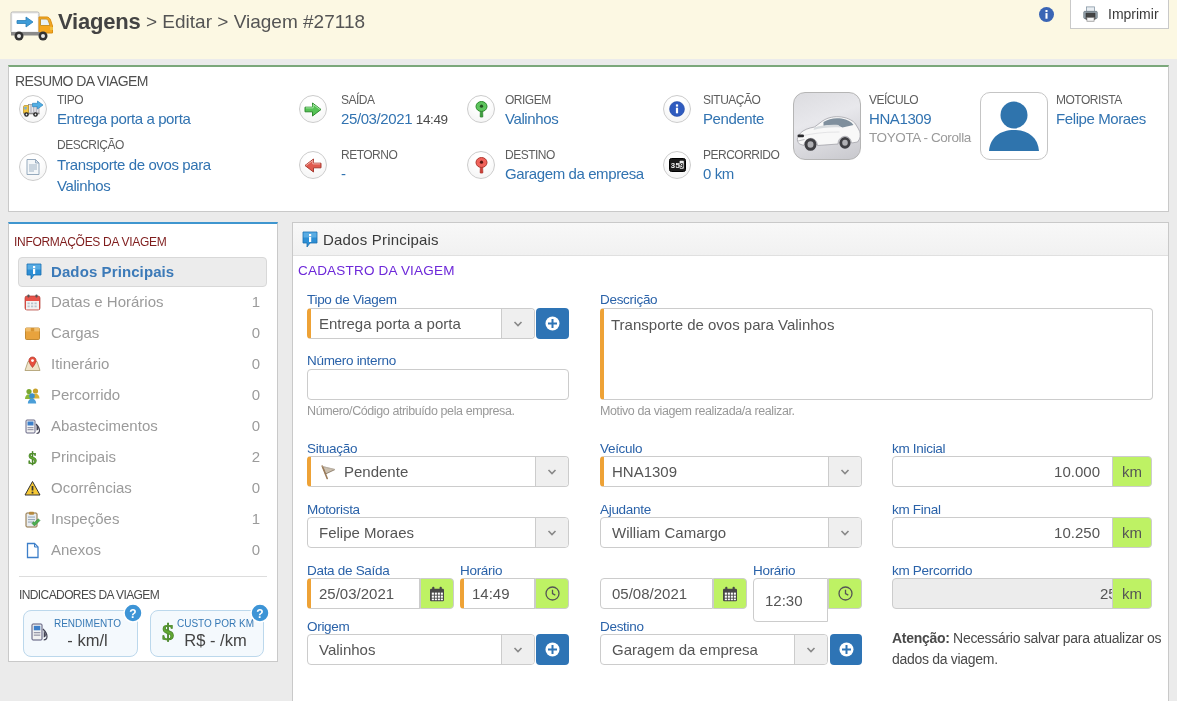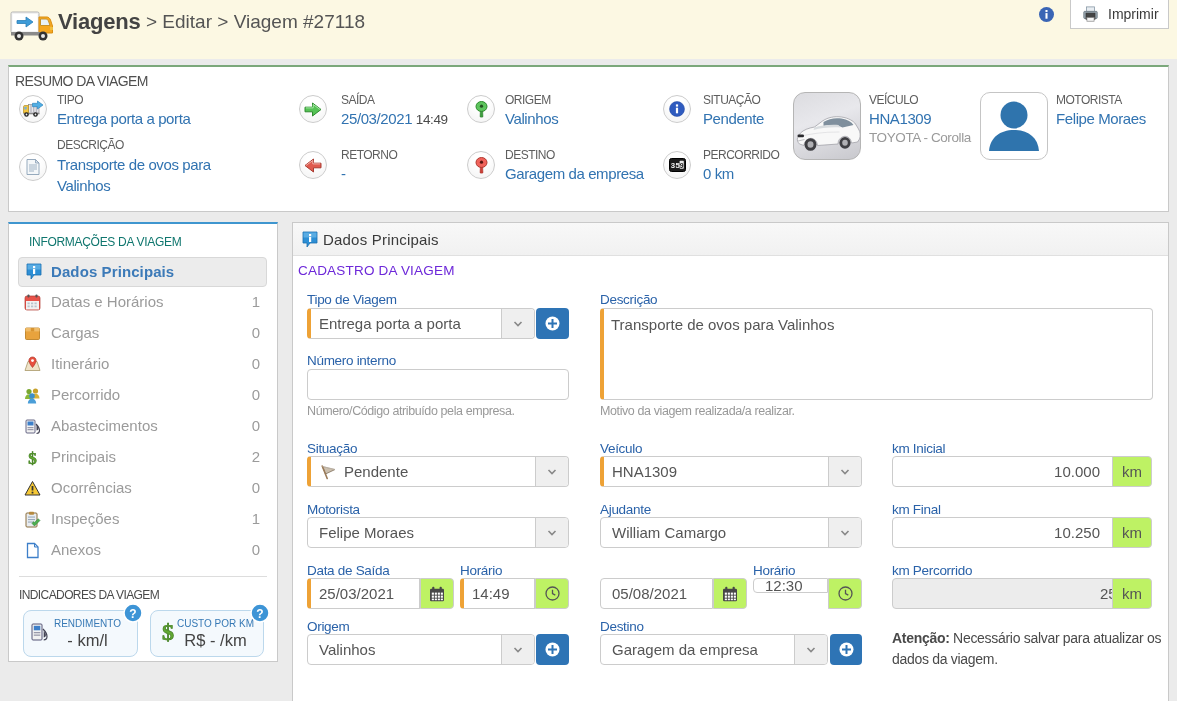--- a/index.html
+++ b/index.html
@@ -173,21 +173,21 @@
 <div class="abs" style="left:980px;top:92px;width:68px;height:68px;border-radius:10px;background:#fff;border:1px solid #c5c5c5;overflow:hidden;">
   <svg width="66" height="66" viewBox="0 0 66 66">
     <circle cx="33" cy="22" r="13.5" fill="#2f74ad"></circle>
     <path d="M8 58 c1 -13.5 11 -21 25 -21 c14 0 24 7.5 25 21 z" fill="#2f74ad"></path>
   </svg>
 </div>
 <div class="slab" style="left:1056px;top:93px;">MOTORISTA</div>
 <div class="sval" style="left:1056px;top:110px;">Felipe Moraes</div>
 
 <div class="panel" style="left:8px;top:222px;width:270px;height:440px;border-top:2px solid #3f96cf;"></div>
-<div class="abs" style="left:29px;top:235px;font-size:12px;color:#0f766e;letter-spacing:-0.3px;">INFORMAÇÕES DA VIAGEM</div>
+<div class="abs" style="left:14px;top:235px;font-size:12px;color:#7f1d1d;letter-spacing:-0.3px;">INFORMAÇÕES DA VIAGEM</div>
 
 <div class="abs" style="left:18px;top:257px;width:249px;height:30px;background:#ececec;border:1px solid #d8d8d8;border-radius:4px;"></div>
 <svg class="abs" style="left:25px;top:262px" width="18" height="18" viewBox="0 0 18 18">
   <path d="M2 2 h14 v11 h-7 l-3 4 v-4 H2 z" fill="#2d8fd5" stroke="#1a6eb0" stroke-width="0.8"></path>
   <path d="M2.5 2.5 h13 v5 h-13 z" fill="#6cb8e8" opacity="0.7"></path>
   <rect x="8" y="4" width="2.2" height="2.2" fill="#fff"></rect>
     <rect x="8" y="7" width="2.2" height="5" fill="#fff"></rect>
 </svg>
 <div class="abs" style="left:51px;top:263px;font-size:15px;font-weight:bold;color:#3c7ab8;letter-spacing:0.1px;">Dados Principais</div>
 
@@ -450,21 +450,21 @@
         <rect x="8.8" y="9.6" width="2.1" height="2.1"></rect>
         <rect x="11.8" y="9.6" width="2.1" height="2.1"></rect>
         <rect x="2.8" y="12.6" width="2.1" height="1.6"></rect>
         <rect x="5.8" y="12.6" width="2.1" height="1.6"></rect>
         <rect x="8.8" y="12.6" width="2.1" height="1.6"></rect>
         <rect x="11.8" y="12.6" width="2.1" height="1.6"></rect>
       </g>
     </svg>
   </div>
 <div class="mlabel" style="left:753px;top:563px;">Horário</div>
-<div class="inp" style="left:753px;top:578px;width:75px;height:15px;border-radius:4px 0 0 4px;">12:30</div>
+<div class="inp" style="left:753px;top:578px;width:75px;height:44px;border-radius:4px 0 0 4px;">12:30</div>
 <div class="addon" style="left:828px;top:578px;width:34px;height:31px;">
     <svg width="15" height="15" viewBox="0 0 15 15">
       <circle cx="7.5" cy="7.5" r="6.5" fill="none" stroke="#555" stroke-width="1.3"></circle>
       <path d="M7.5 3.8 v3.7 l2.8 1.6" fill="none" stroke="#555" stroke-width="1.3"></path>
     </svg>
   </div>
 
 <div class="mlabel" style="left:892px;top:563px;">km Percorrido</div>
 <div class="inp" style="left:892px;top:578px;width:246px;height:31px;justify-content:flex-end;padding-right:12px;border-radius:4px 0 0 4px;background:#ececec;">250</div>
 <div class="addon" style="left:1112px;top:578px;width:40px;height:31px;">km</div>

